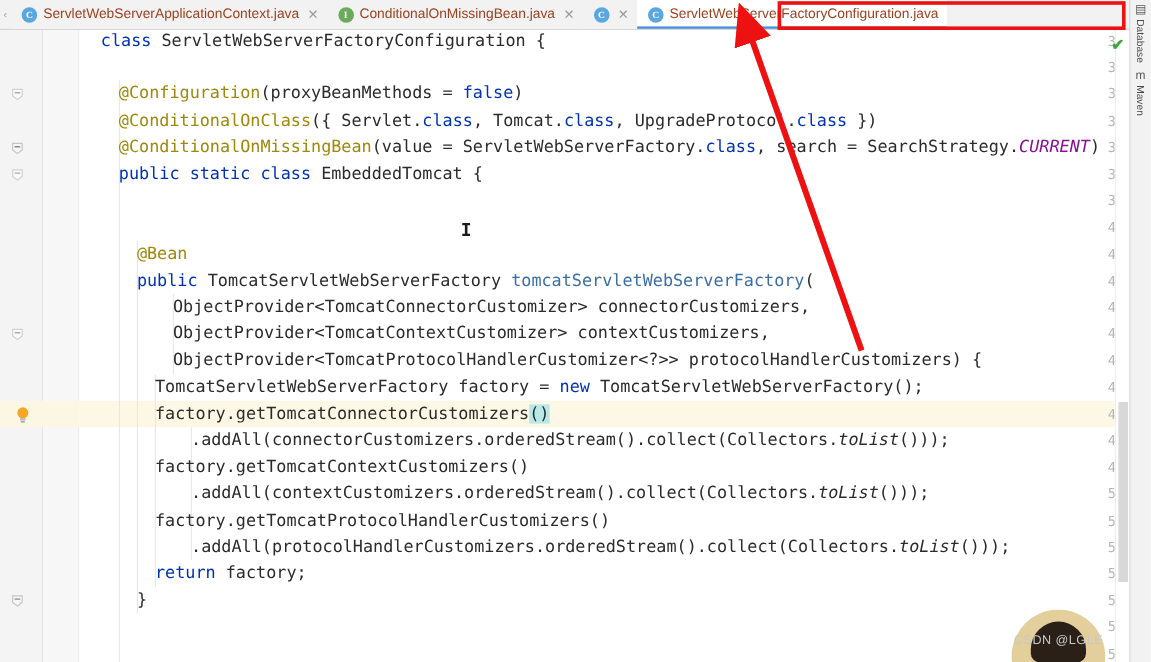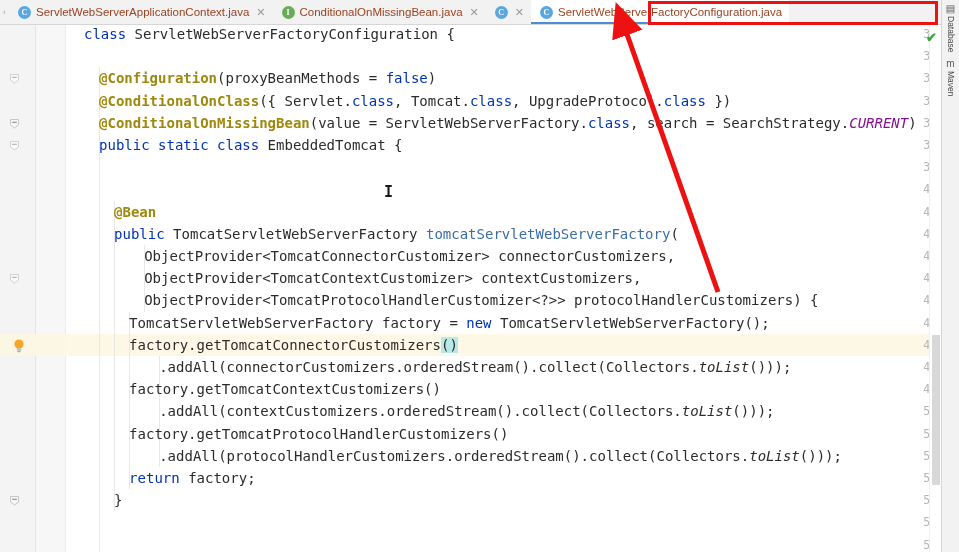--- a/index.html
+++ b/index.html
@@ -187,21 +187,21 @@
   .gutter-hl {
     position: absolute;
     left: 0;
     width: 66px;
     height: 22.2px;
     background: #fcf7e4;
   }
 
   
   .kw   { color: #0033b3; }
-  .ann  { color: #9e880d; font-weight: bold; }
+  .ann  { color: #9e880d; }
   .mth  { color: #3a6ea5; }
   .stat { color: #871094; font-style: italic; text-align: right; }
   .ital { color: #2b2b2b; font-style: italic; text-align: right; }
   .brkt { background: #b8e8e8; }
 
   
   .iguide {
     position: absolute;
     width: 1px;
     background: #e8e8e8;
@@ -429,14 +429,20 @@
   <div class="tab-highlight-box" id="hlbox" style="left: 648px; top: 1px; width: 290px; height: 24px; border-color: rgb(238, 17, 17);"></div>
   <svg class="arrow-svg" viewBox="0 0 959 552">
     <defs>
       <marker id="ah" markerWidth="7" markerHeight="7" refX="3.2" refY="3.2" orient="auto">
         <path d="M0,0 L7,3.2 L0,6.4 Z" fill="#ee1111"></path>
       </marker>
     </defs>
     <line id="arrowline" x1="718" y1="292" x2="622" y2="20" stroke="#ee1111" stroke-width="5" marker-end="url(#ah)"></line>
   </svg>
 
+  <div class="watermark">
+    <div class="wm-avatar">
+      <div class="wm-hair"></div>
+    </div>
+    <div class="wm-text">CSDN @LGLE</div>
+  </div>
 
 </div>
 
 </body></html>

